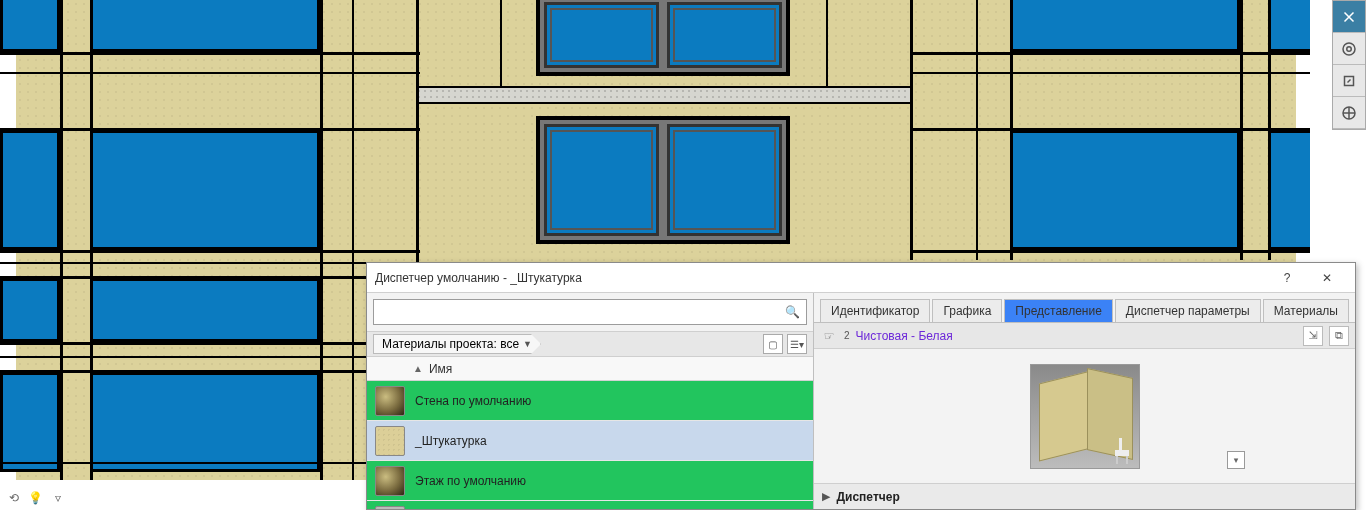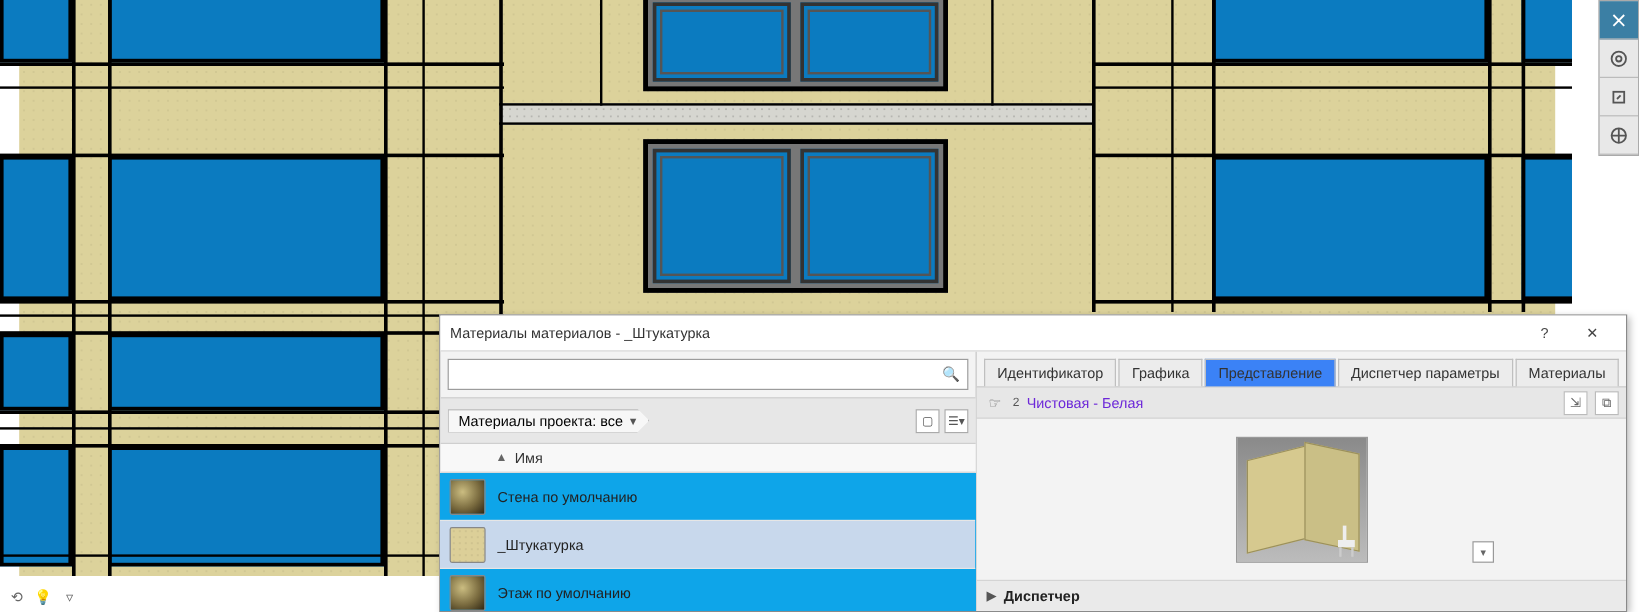--- a/index.html
+++ b/index.html
@@ -45,30 +45,30 @@
 .titlebar .ctl{width:40px;height:30px;display:flex;align-items:center;justify-content:center;color:#444}
 
 .dbody{flex:1;display:flex;overflow:hidden}
 
 
 .left{width:490px;border-right:1px solid #bfbfbf;display:flex;flex-direction:column;background:#f3f3f3}
 .search{margin:6px;height:26px;border:1px solid #9c9c9c;background:#fff;display:flex;align-items:center;padding:0 6px}
 .search input{flex:1;border:none;outline:none;font-size:12px}
 .search .mag{color:#666}
 
-.filterrow{height:39px;background:#e7e7e7;border-top:1px solid #cfcfcf;border-bottom:1px solid #cfcfcf;display:flex;align-items:center;padding:0 6px}
+.filterrow{height:26px;background:#e7e7e7;border-top:1px solid #cfcfcf;border-bottom:1px solid #cfcfcf;display:flex;align-items:center;padding:0 6px}
 .filterchip{background:#f7f7f7;border:1px solid #bbb;padding:2px 8px;display:flex;align-items:center;gap:4px;clip-path:polygon(0 0,calc(100% - 10px) 0,100% 50%,calc(100% - 10px) 100%,0 100%)}
 .filterchip .tri{font-size:9px;color:#555}
 .filterrow .spacer{flex:1}
 .viewbtn{width:20px;height:20px;border:1px solid #aaa;background:#fff;margin-left:4px;display:flex;align-items:center;justify-content:center;font-size:10px;color:#555}
 
 .header-row{height:24px;background:#f8f8f8;border-bottom:1px solid #d3d3d3;display:flex;align-items:center;padding-left:46px;color:#333}
 .header-row .sort{margin-right:6px;font-size:10px;color:#666}
 
-.matlist{flex:1;overflow:auto;background:#0ea5e9}
+.matlist{flex:1;overflow:auto;background:#22c55e}
 .matrow{height:40px;display:flex;align-items:center;padding:0 8px;border-bottom:1px solid #e6e6e6;gap:10px}
 .matrow.sel{background:#c8d8ec}
 .swatch{width:30px;height:30px;border:1px solid #888;background:#bba;border-radius:2px;position:relative;overflow:hidden}
 .swatch.sphere{background:radial-gradient(circle at 35% 35%,#cbbd81 0%,#7a6b3f 55%,#2e2513 100%)}
 .swatch.plaster{background:#dccf98}
 .swatch.plaster::before{content:"";position:absolute;inset:0;background-image:radial-gradient(circle,rgba(0,0,0,.06) 1px,transparent 1px);background-size:5px 5px}
 .matrow .lbl{color:#222}
 
 
 .right{flex:1;display:flex;flex-direction:column;background:#f3f3f3}
@@ -187,21 +187,21 @@
 </div>
 
 <div class="bottom-icons">
   <span>⟲</span>
   <span style="color:#2a7acc">💡</span>
   <span>▿</span>
 </div>
 
 <div class="dialog">
   <div class="titlebar">
-    <div class="t">Материалы материалов - _Штукатурка</div>
+    <div class="t">Диспетчер умолчанию - _Штукатурка</div>
     <div class="ctl">?</div>
     <div class="ctl close">✕</div>
   </div>
   <div class="dbody">
 
     <div class="left">
       <div class="search">
         <input placeholder="" style="">
         <span class="mag">🔍</span>
       </div>

